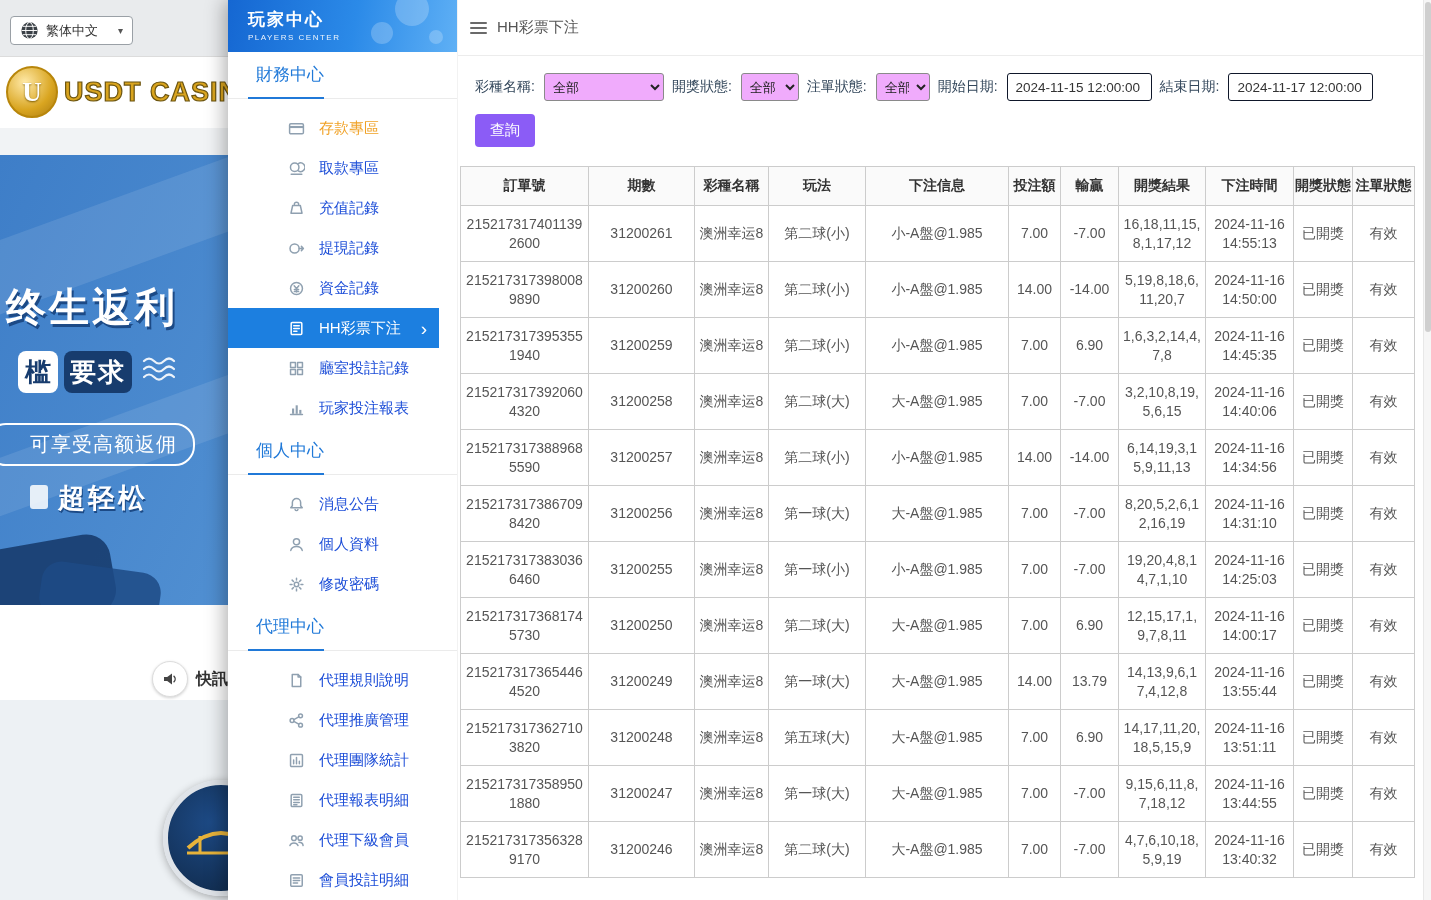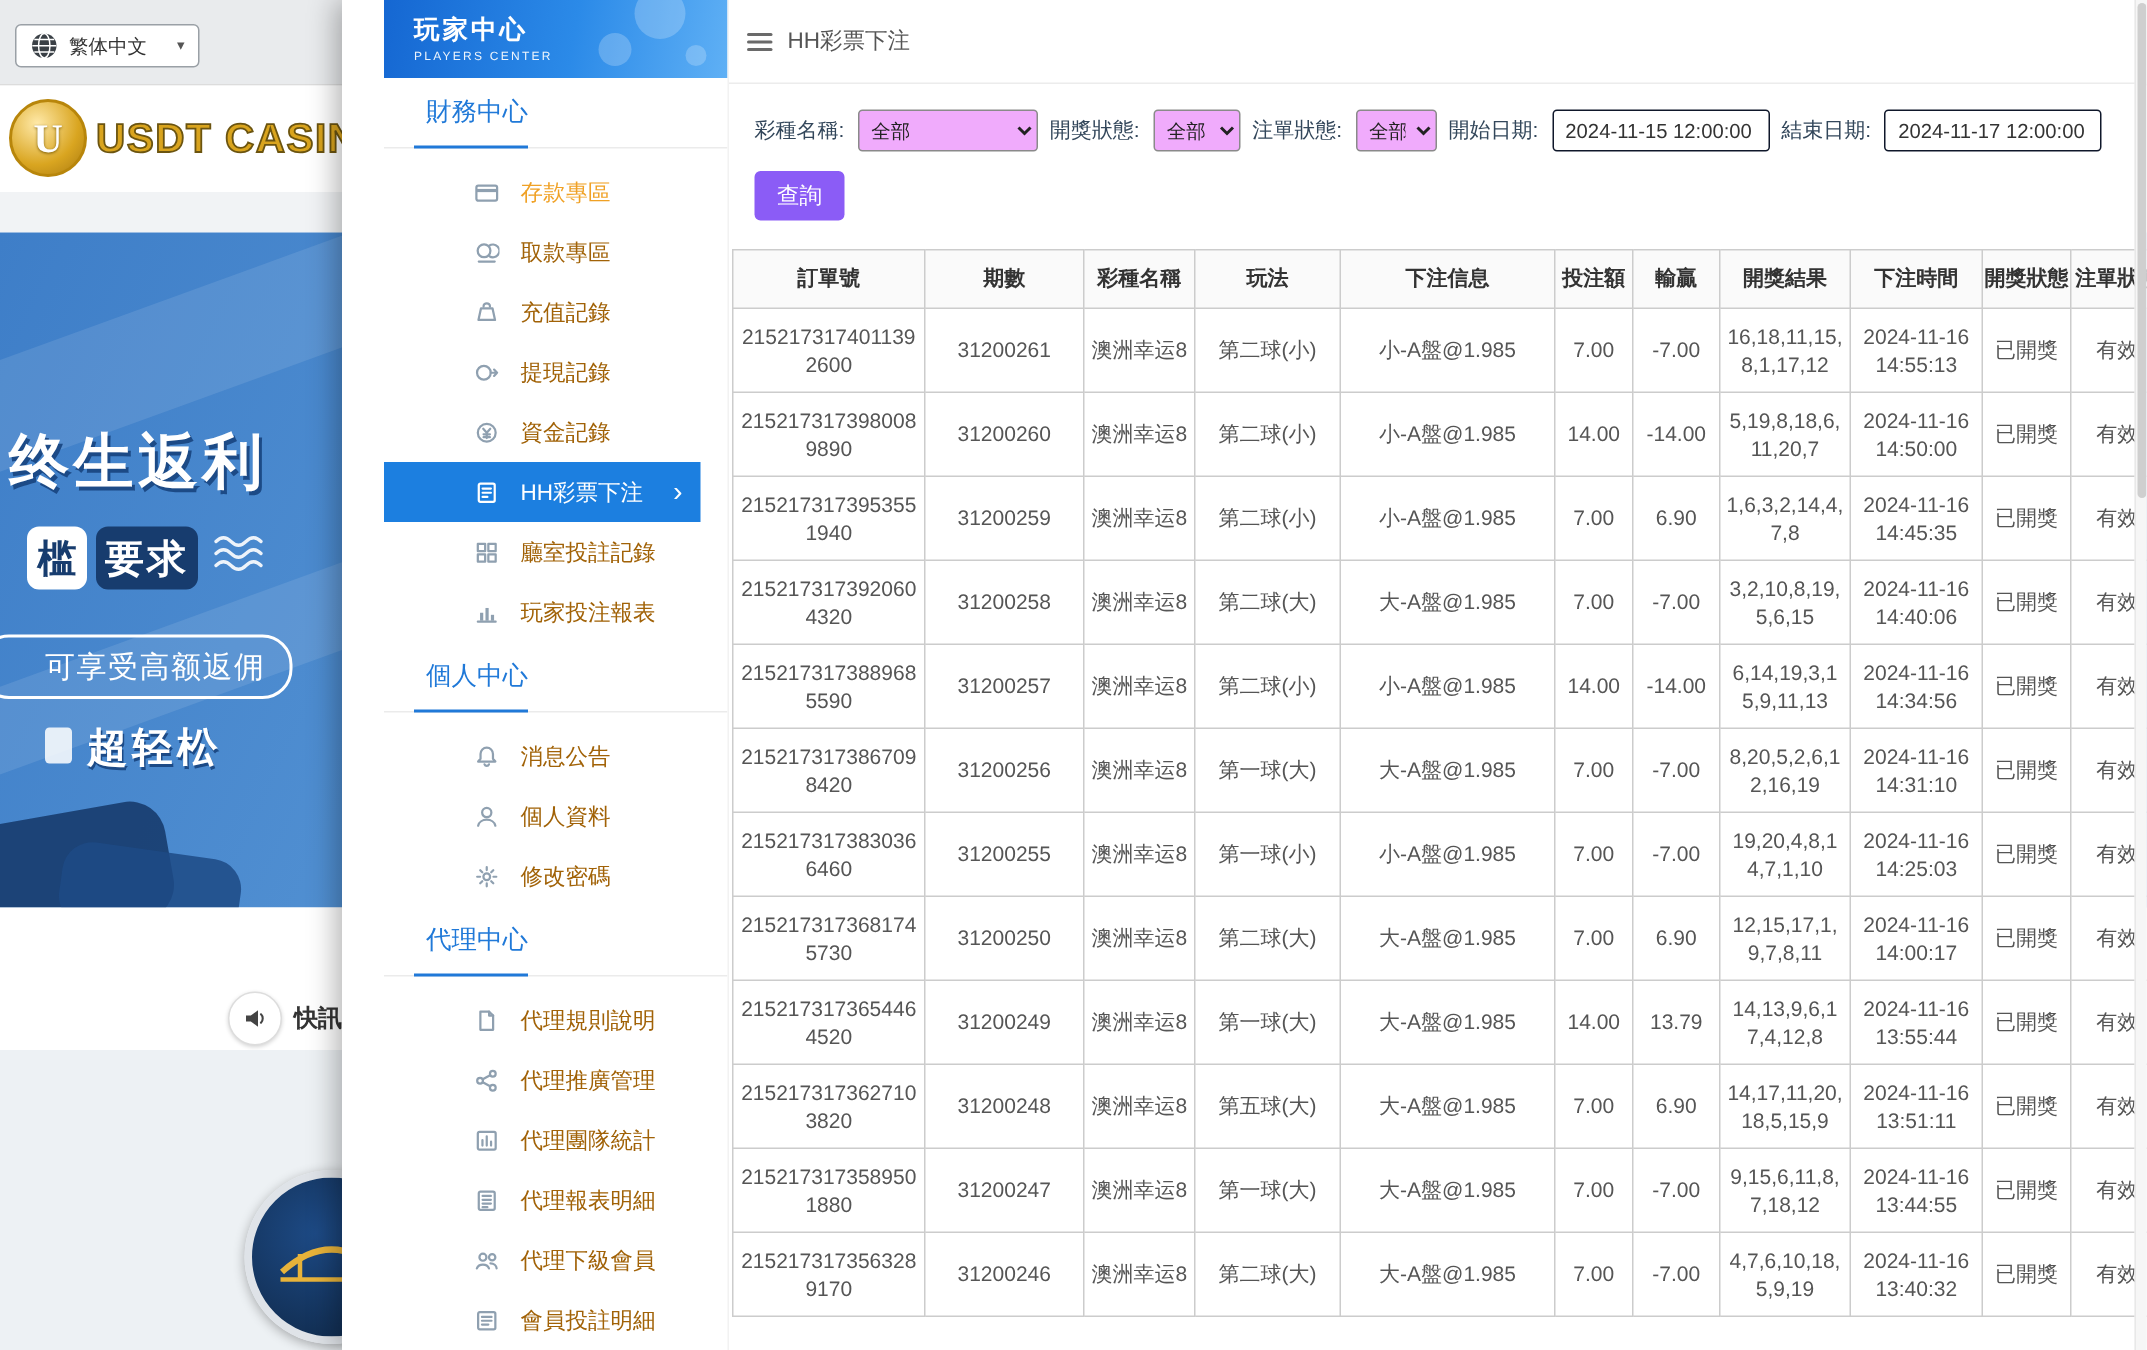--- a/index.html
+++ b/index.html
@@ -43,38 +43,38 @@
   .speaker-circle { width:36px; height:36px; border-radius:50%; background:#fff; border:1px solid #ddd; box-shadow:0 1px 3px rgba(0,0,0,.18); display:flex; align-items:center; justify-content:center; }
   .news-label { font-size:16px; font-weight:700; color:#333; white-space:nowrap; }
 
   .bg-bottom { position:absolute; left:0; top:700px; width:100%; height:200px; background:#edf1f4; }
   .bridge-circle { position:absolute; left:163px; top:80px; width:116px; height:116px; border-radius:50%; background:radial-gradient(circle at 40% 35%, #1d4a85, #122f54 75%); border:5px solid #dfe3e8; box-shadow:0 2px 8px rgba(0,0,0,.3); display:flex; align-items:center; justify-content:center; }
 
   
   .panel { position:absolute; left:228px; top:0; width:1203px; height:900px; display:flex; background:#fff; box-shadow:-4px 0 18px rgba(0,0,0,.30); }
 
   
-  .sidebar { width:230px; flex:none; background:#fff; overflow:hidden; border-right:1px solid #f2f2f2;margin-left:28px; }
+  .sidebar { width:230px; flex:none; background:#fff; overflow:hidden; border-right:1px solid #f2f2f2; }
   .side-header { height:52px; background:linear-gradient(100deg,#1567d2 0%, #2b8ae8 55%, #5fb0f5 100%); color:#fff; padding:8px 0 0 20px; position:relative; overflow:hidden; }
   .side-header .t1 { font-size:17px; font-weight:700; letter-spacing:2px; }
   .side-header .t2 { font-size:8px; letter-spacing:1.5px; opacity:.92; margin-top:2px; }
   .hdr-dot { position:absolute; border-radius:50%; background:rgba(255,255,255,.22); }
   .hd1 { width:34px; height:34px; right:28px; top:-8px; }
   .hd2 { width:22px; height:22px; right:64px; top:22px; }
   .hd3 { width:14px; height:14px; right:14px; top:30px; }
 
   .side-section-title { position:relative; height:36px; padding-left:28px; margin-top:11px; margin-bottom:9px; }
   .side-section-title > span { font-size:17px; color:#2079d8; }
   .ul-gray { position:absolute; bottom:0; left:0; right:0; height:1px; background:#ebebeb; }
   .ul-blue { position:absolute; bottom:0; left:20px; width:76px; height:2px; background:#2079d8; }
 
   .menu-item { height:40px; display:flex; align-items:center; padding-left:60px; margin-right:18px; cursor:pointer; position:relative; }
   .mi-icon { width:17px; height:17px; margin-right:14px; color:#8fa0b0; display:flex; align-items:center; flex:none; }
   .mi-icon svg { width:17px; height:17px; }
-  .mi-label { font-size:15px; color:#a16207; white-space:nowrap; }
+  .mi-label { font-size:15px; color:#1d4ed8; white-space:nowrap; }
   .menu-item.accent .mi-label { color:#f0a125; }
   .menu-item.active { background:#1c7fe0; }
   .menu-item.active .mi-label, .menu-item.active .mi-icon { color:#fff; }
   .mi-chevron { position:absolute; right:12px; color:#fff; font-size:19px; line-height:1; }
 
   
   .main { flex:1; min-width:0; display:flex; flex-direction:column; position:relative; }
   .main-header { height:56px; flex:none; border-bottom:1px solid #ececec; display:flex; align-items:center; gap:10px; padding-left:12px; }
   .hamburger { width:17px; display:flex; flex-direction:column; gap:3px; cursor:pointer; }
   .hamburger i { display:block; height:2px; background:#6a6a6a; border-radius:1px; }

